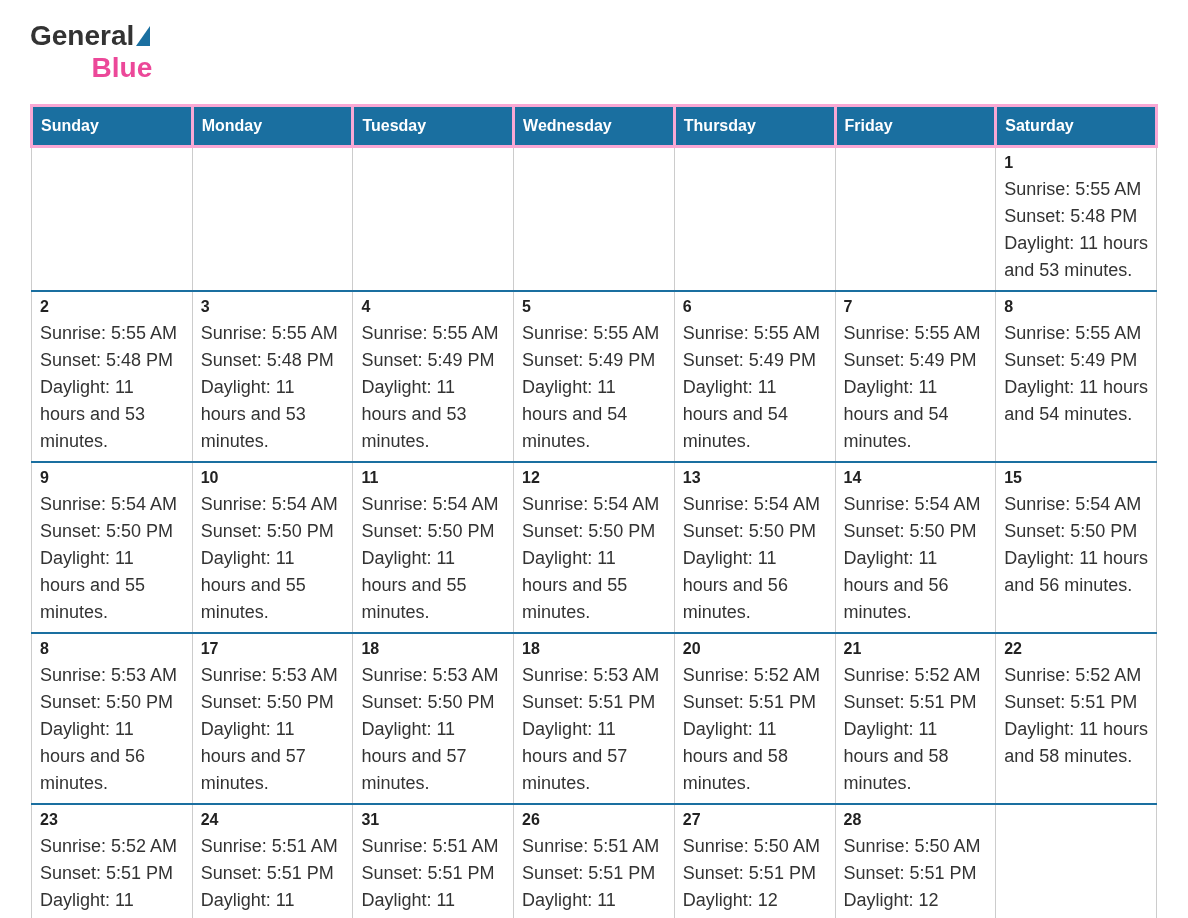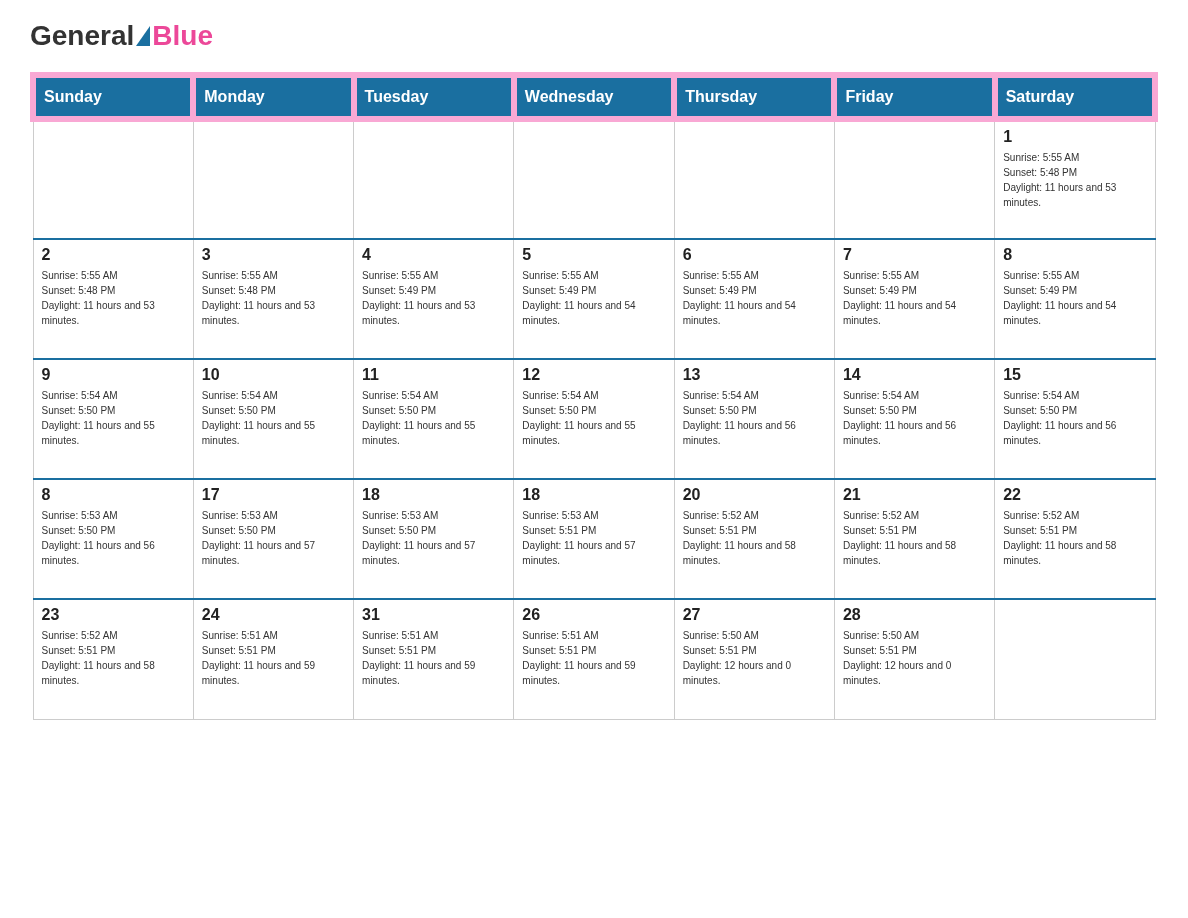--- a/index.html
+++ b/index.html
@@ -13,21 +13,21 @@
 
     .header {
       display: flex;
       justify-content: space-between;
       align-items: flex-start;
       margin-bottom: 20px;
     }
 
     .logo {
       display: flex;
-      flex-direction: row;
+      flex-direction: column;
       align-items: flex-end;
     }
 
     .logo-text {
       display: flex;
       align-items: center;
       font-size: 28px;
       font-weight: bold;
       color: #333;
     }
@@ -77,42 +77,42 @@
       table-layout: fixed;
     }
 
     .calendar-table th {
       background-color: #1a6fa0;
       color: #fff;
       font-size: 16px;
       font-weight: bold;
       padding: 10px 8px;
       text-align: left;
-      border: 6px solid #f9a8d4;
+      border: 3px solid #f9a8d4;
     }
 
     .calendar-table td {
       border: 1px solid #ccc;
       vertical-align: top;
       padding: 6px 8px;
       height: 120px;
       font-size: 13px;
       color: #333;
     }
 
     .day-number {
       font-size: 16px;
       font-weight: bold;
       color: #222;
       display: block;
       margin-bottom: 4px;
     }
 
     .day-info {
-      font-size: 10px;
+      font-size: 18px;
       line-height: 1.5;
       color: #333;
     }
 
     .empty-cell {
       background: #fff;
     }
 
     .week-row td {
       border-top: 2px solid #1a6fa0;

